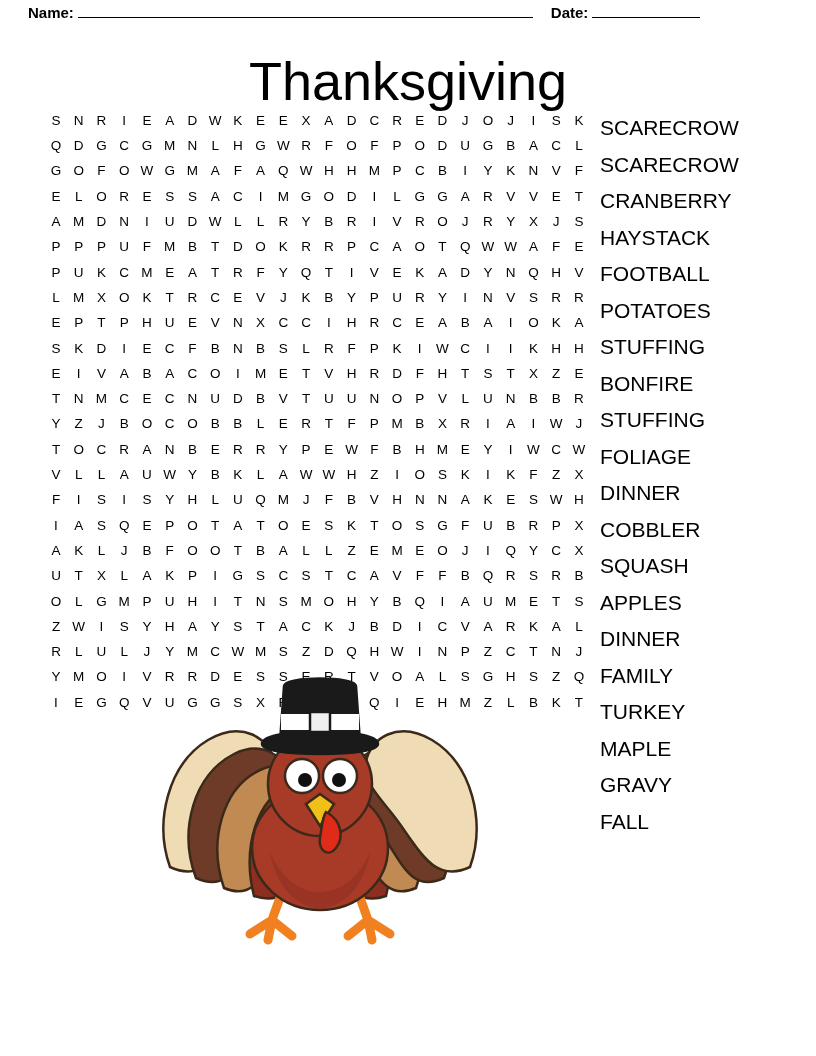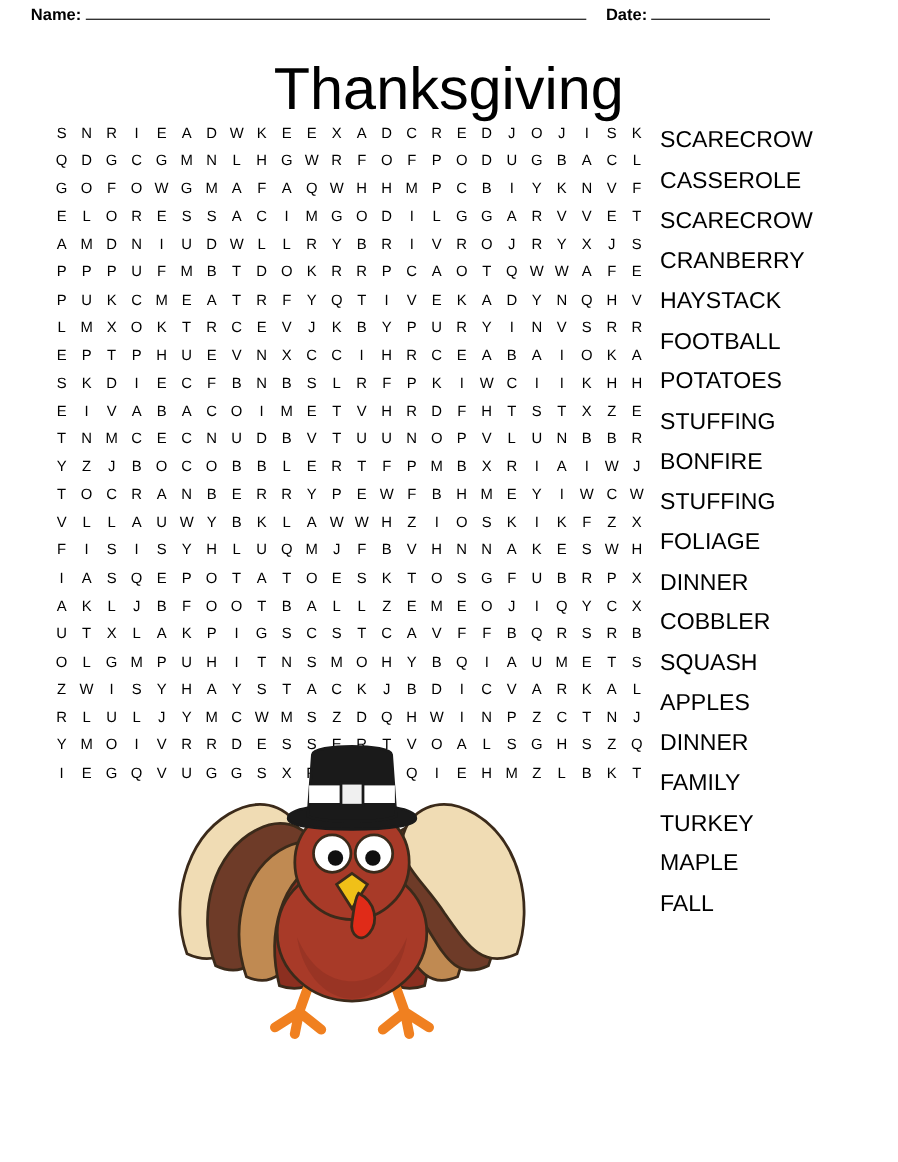--- a/index.html
+++ b/index.html
@@ -744,38 +744,38 @@
         <div class="grid-cell">Z</div>
         <div class="grid-cell">L</div>
         <div class="grid-cell">B</div>
         <div class="grid-cell">K</div>
         <div class="grid-cell">T</div>
       </div>
     </div>
 
   <div class="wordlist">
       <div class="word">SCARECROW</div>
-      <div class="word">CASSEROLE</div>
       <div class="word">SCARECROW</div>
       <div class="word">CRANBERRY</div>
       <div class="word">HAYSTACK</div>
       <div class="word">FOOTBALL</div>
       <div class="word">POTATOES</div>
       <div class="word">STUFFING</div>
       <div class="word">BONFIRE</div>
       <div class="word">STUFFING</div>
       <div class="word">FOLIAGE</div>
       <div class="word">DINNER</div>
       <div class="word">COBBLER</div>
       <div class="word">SQUASH</div>
       <div class="word">APPLES</div>
       <div class="word">DINNER</div>
       <div class="word">FAMILY</div>
       <div class="word">TURKEY</div>
       <div class="word">MAPLE</div>
+      <div class="word">GRAVY</div>
       <div class="word">FALL</div>
     </div>
 
   <div class="turkey">
     <svg width="340" height="300" viewBox="0 0 340 300" xmlns="http://www.w3.org/2000/svg">
 
       <g stroke="#3b2a1a" stroke-width="2.5">
 
         <path d="M20 215 C4 170 18 112 58 88 C92 68 120 86 124 110 C128 134 104 150 86 178 C66 206 52 230 20 215 Z" fill="#f0dcb4"></path>
         <path d="M46 226 C28 178 44 122 84 102 C112 88 136 104 139 126 C142 148 120 162 104 188 C86 216 76 240 46 226 Z" fill="#6e3b28"></path>

